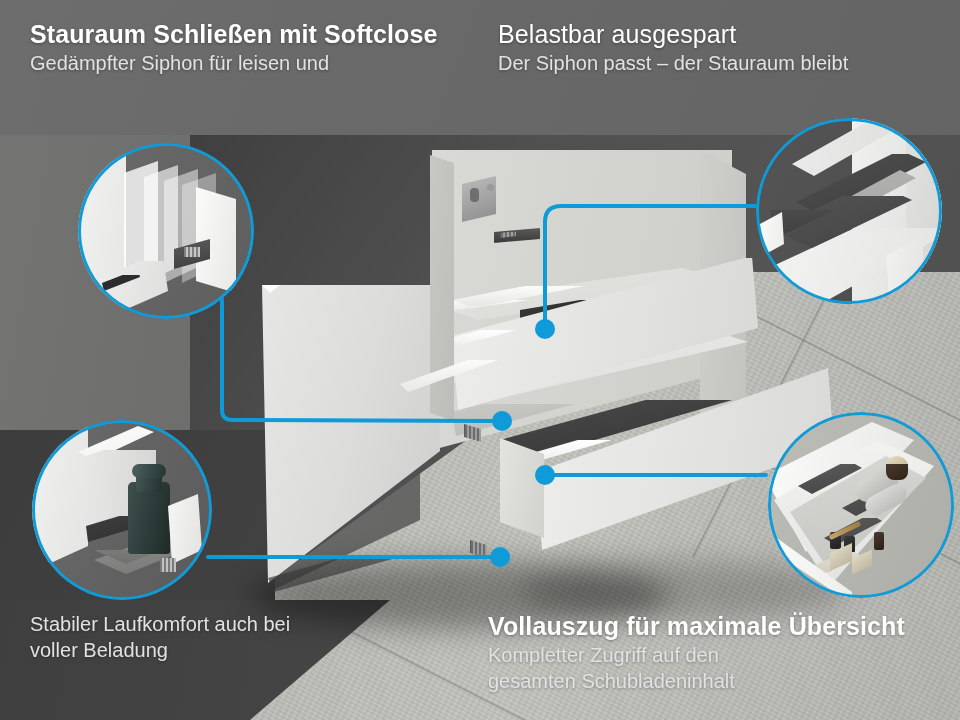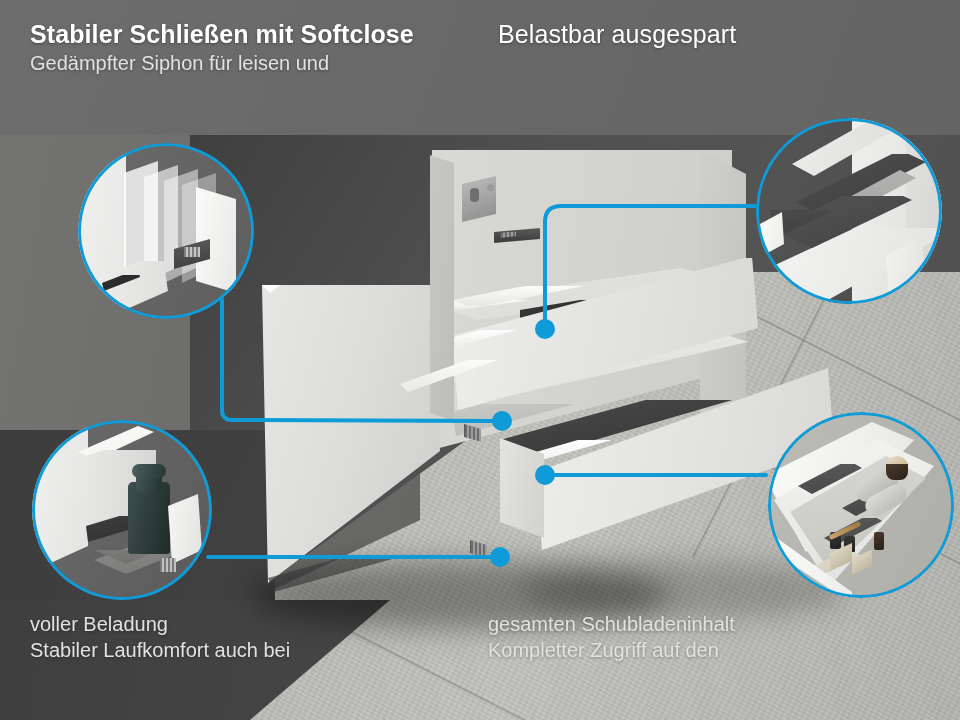--- a/index.html
+++ b/index.html
@@ -313,31 +313,33 @@
 
       <div style="position:absolute;left:60px;top:116px;width:34px;height:5px;background:linear-gradient(90deg,#c9a46a,#9c7a45);border-radius:3px;transform:rotate(-26deg);"></div>
 
       <div style="position:absolute;left:6px;top:96px;width:110px;height:96px;background:linear-gradient(100deg,#fbfbf9,#e8e8e6);clip-path:polygon(0 28px,78px 84px,78px 96px,0 44px);"></div>
       <div style="position:absolute;left:18px;top:150px;width:96px;height:44px;background:linear-gradient(170deg,#8f8f8c,#6e6e6b);clip-path:polygon(0 16px,70px 40px,70px 44px,0 22px);"></div>
     </div>
     <div class="ring"></div>
   </div>
 
   <div class="txt t-tl">
-    <h2>Stabiler Schließen mit Softclose</h2>
+    <h2>Stauraum Schließen mit Softclose</h2>
     <p>Gedämpfter Siphon für leisen und</p>
   </div>
 
   <div class="txt t-tr">
     <h2 class="light">Belastbar ausgespart</h2>
+    <p>Der Siphon passt – der Stauraum bleibt</p>
   </div>
 
   <div class="txt t-bl">
+    <p>Stabiler Laufkomfort auch bei</p>
     <p>voller Beladung</p>
-    <p>Stabiler Laufkomfort auch bei</p>
   </div>
 
   <div class="txt t-br">
+    <h2>Vollauszug für maximale Übersicht</h2>
+    <p>Kompletter Zugriff auf den</p>
     <p>gesamten Schubladeninhalt</p>
-    <p>Kompletter Zugriff auf den</p>
   </div>
 
 </div>
 
 </body></html>

